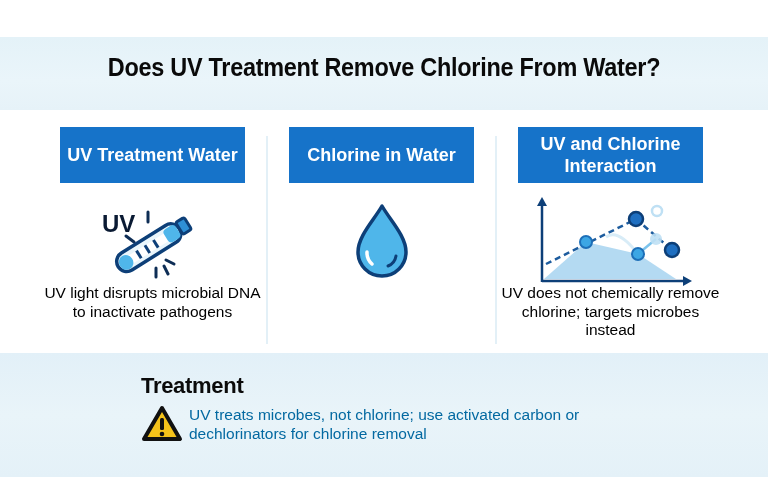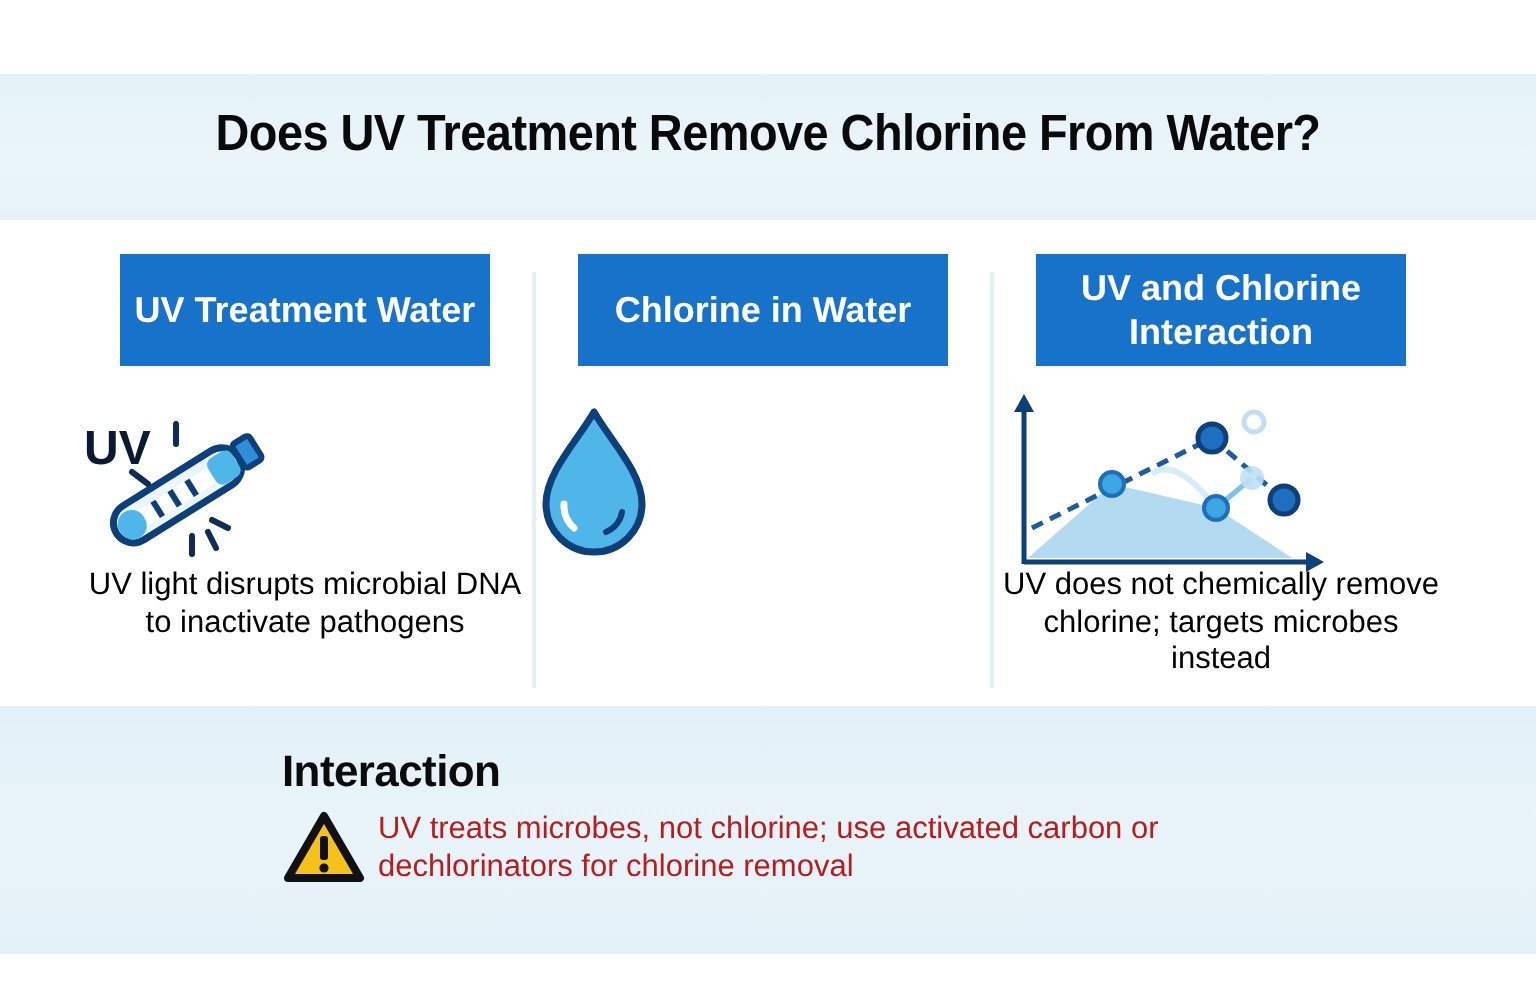--- a/index.html
+++ b/index.html
@@ -30,41 +30,41 @@
     .divider-2 { left: 495px; }
 
     .header-box {
       position: absolute; top: 2px; left: 22px; width: 185px; height: 56px;
       background: #1673c9; color: #fff; font-weight: bold; font-size: 18px;
       line-height: 22px; text-align: center; display: flex; align-items: center;
       justify-content: center; padding: 0 6px;
     }
     .icon-wrap {
       position: absolute; top: 72px; left: 0; width: 229px; height: 86px;
-      display: flex; align-items: center;
+      display: flex; justify-content: center; align-items: center;
     }
     .desc {
       position: absolute; top: 159px; left: 0; width: 229px; text-align: center;
       font-size: 15.5px; line-height: 18.5px; color: #000000;
     }
 
     .conclusion-band {
       position: absolute; left: 0; top: 353px; width: 768px; height: 124px;
       background: linear-gradient(180deg, #e2f0f8 0%, #e9f4f9 50%, #e4f1f8 100%);
     }
     .conclusion-title {
       position: absolute; left: 141px; top: 373px; font-weight: bold; font-size: 22px;
       color: #0b0b0b; letter-spacing: -0.3px;
     }
     .warning-icon {
       position: absolute; left: 141px; top: 405px; width: 42px; height: 38px;
     }
     .conclusion-text {
       position: absolute; left: 189px; top: 406px; width: 420px; font-size: 15.5px;
-      line-height: 18.5px; color: #b91c1c;
+      line-height: 18.5px; color: #0369a1;
     }
   </style>
 </head>
 <body>
 
 <div class="title-band"></div>
 <h1 class="title">Does UV Treatment Remove Chlorine From Water?</h1>
 
 <div class="divider divider-1"></div>
 <div class="divider divider-2"></div>
@@ -130,21 +130,21 @@
       <circle cx="130" cy="45" r="6" fill="#bfe0f4" opacity="0.9"></circle>
       <circle cx="110" cy="25" r="7" fill="#1f6fc1" stroke="#0d3f78" stroke-width="2.5"></circle>
       <circle cx="146" cy="56" r="7" fill="#1f6fc1" stroke="#0d3f78" stroke-width="2.5"></circle>
       <circle cx="131" cy="17" r="5" fill="none" stroke="#bfe0f4" stroke-width="2.5"></circle>
     </svg>
   </div>
   <p class="desc">UV does not chemically remove chlorine; targets microbes instead</p>
 </section>
 
 <div class="conclusion-band"></div>
-<h2 class="conclusion-title">Interaction</h2>
+<h2 class="conclusion-title">Treatment</h2>
 <div class="warning-icon">
   <svg width="42" height="38" viewBox="0 0 42 38">
     <path d="M21 3 L39 34 L3 34 Z" fill="#f4c21a" stroke="#111" stroke-width="4" stroke-linejoin="round"></path>
     <rect x="19" y="13" width="4" height="12" rx="1.5" fill="#111"></rect>
     <circle cx="21" cy="29" r="2.3" fill="#111"></circle>
   </svg>
 </div>
 <p class="conclusion-text">UV treats microbes, not chlorine; use activated carbon or dechlorinators for chlorine removal</p>
 
 </body></html>

